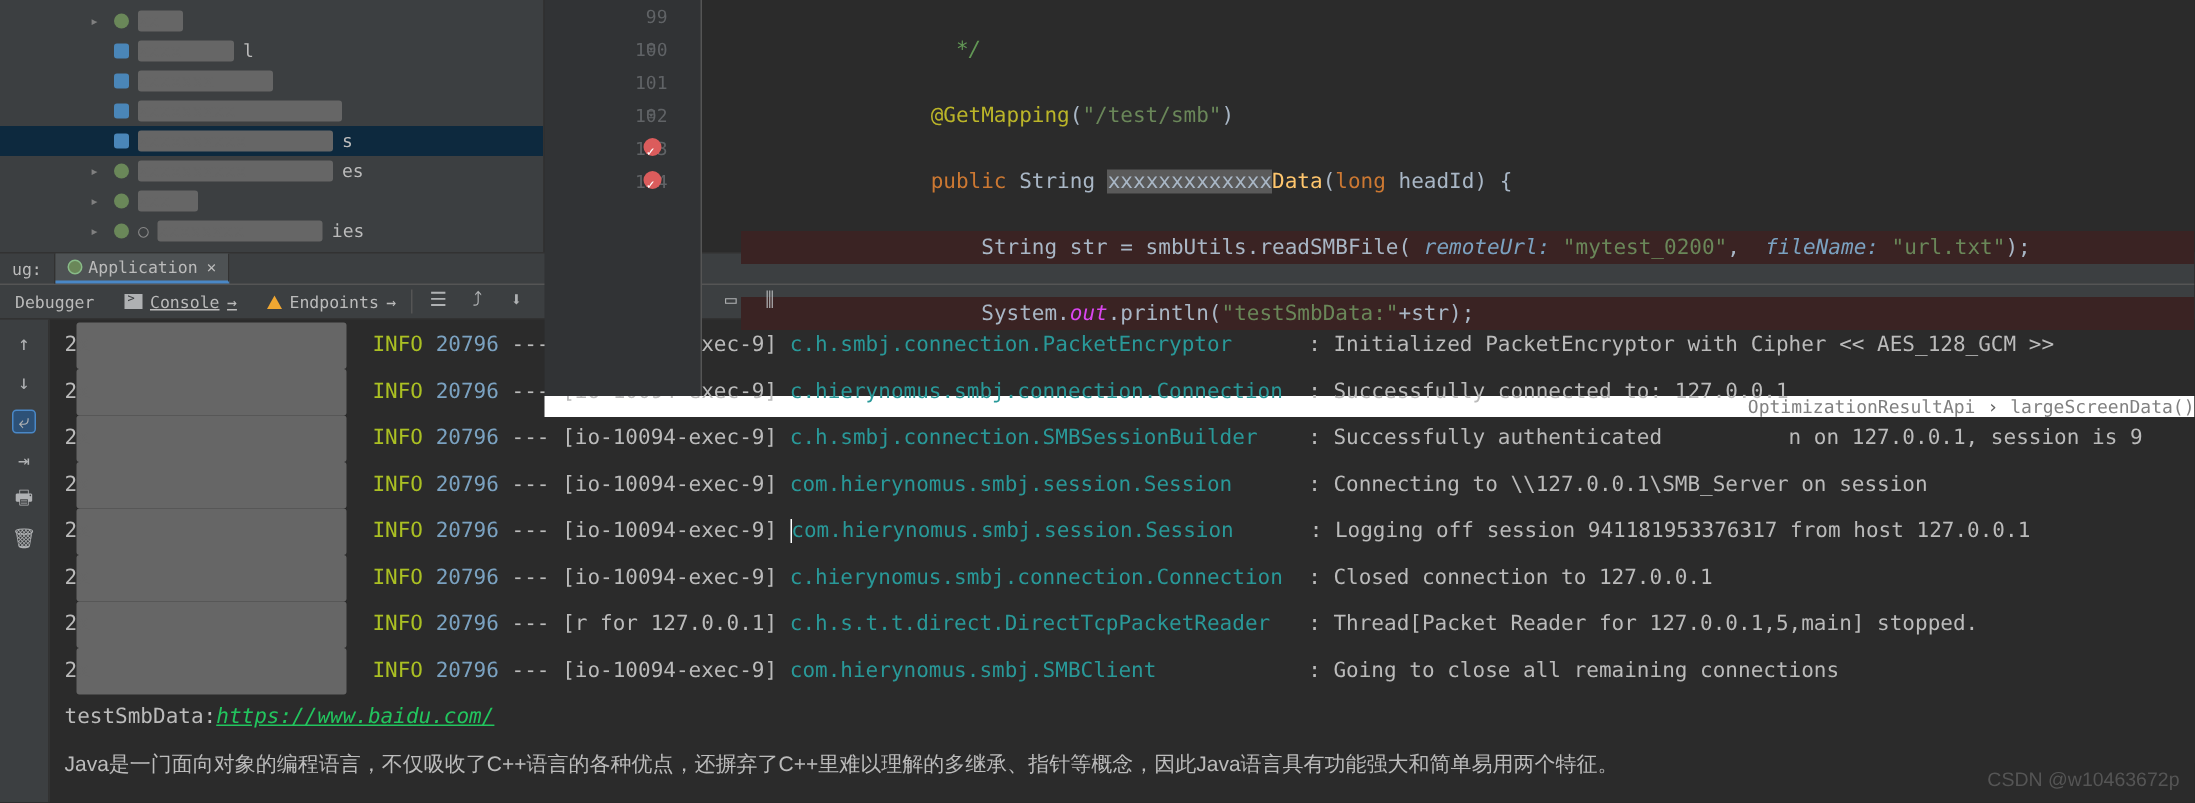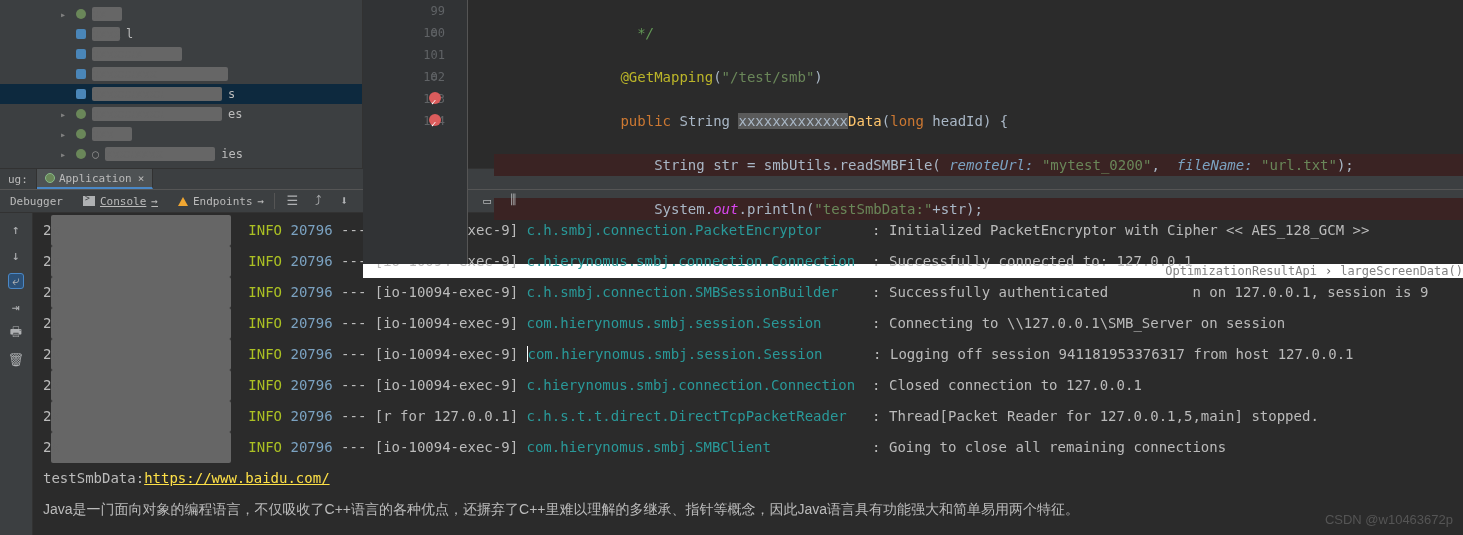--- a/index.html
+++ b/index.html
@@ -192,21 +192,21 @@
       white-space: pre;
       overflow: hidden;
     }
     .log-line { }
     .info { color: #abc023; }
     .pid { color: #7ba2c1; }
     .dash { color: #bbb; }
     .thread { color: #bbb; }
     .logger { color: #299999; }
     .msg { color: #bbb; }
-    .link { color: #fde047; text-decoration: underline; }
+    .link { color: #22c55e; text-decoration: underline; font-style: italic; }
     .output-line { color: #bbb; }
     .chinese { font-family: 'Microsoft YaHei', 'SimSun', sans-serif; }
     .watermark {
       position: absolute;
       right: 10px;
       bottom: 8px;
       color: #555;
       font-size: 13px;
       font-family: sans-serif;
     }
@@ -215,21 +215,21 @@
 </head>
 <body>
 
 <div class="top">
   <div class="project-tree">
     <div class="tree-item">
         <span class="tree-arrow">▸</span>
         <span class="tree-icon"></span>
         <span class="redacted" style="width:30px;">xx</span>
       </div>
-    <div class="tree-item"><span class="tree-arrow"></span><span class="tree-icon java"></span><span class="redacted" style="width:28px;">xxxx</span>l</div>
+    <div class="tree-item"><span class="tree-arrow"></span><span class="tree-icon java"></span><span class="redacted" style="width:64px;">xxxx</span>l</div>
     <div class="tree-item">
         <span class="tree-arrow"></span>
         <span class="tree-icon java"></span>
         <span class="redacted" style="width:90px;">xxxxxxx</span>
       </div>
     <div class="tree-item">
         <span class="tree-arrow"></span>
         <span class="tree-icon java"></span>
         <span class="redacted" style="width:136px;">xxxxxxxxx</span>
       </div>

